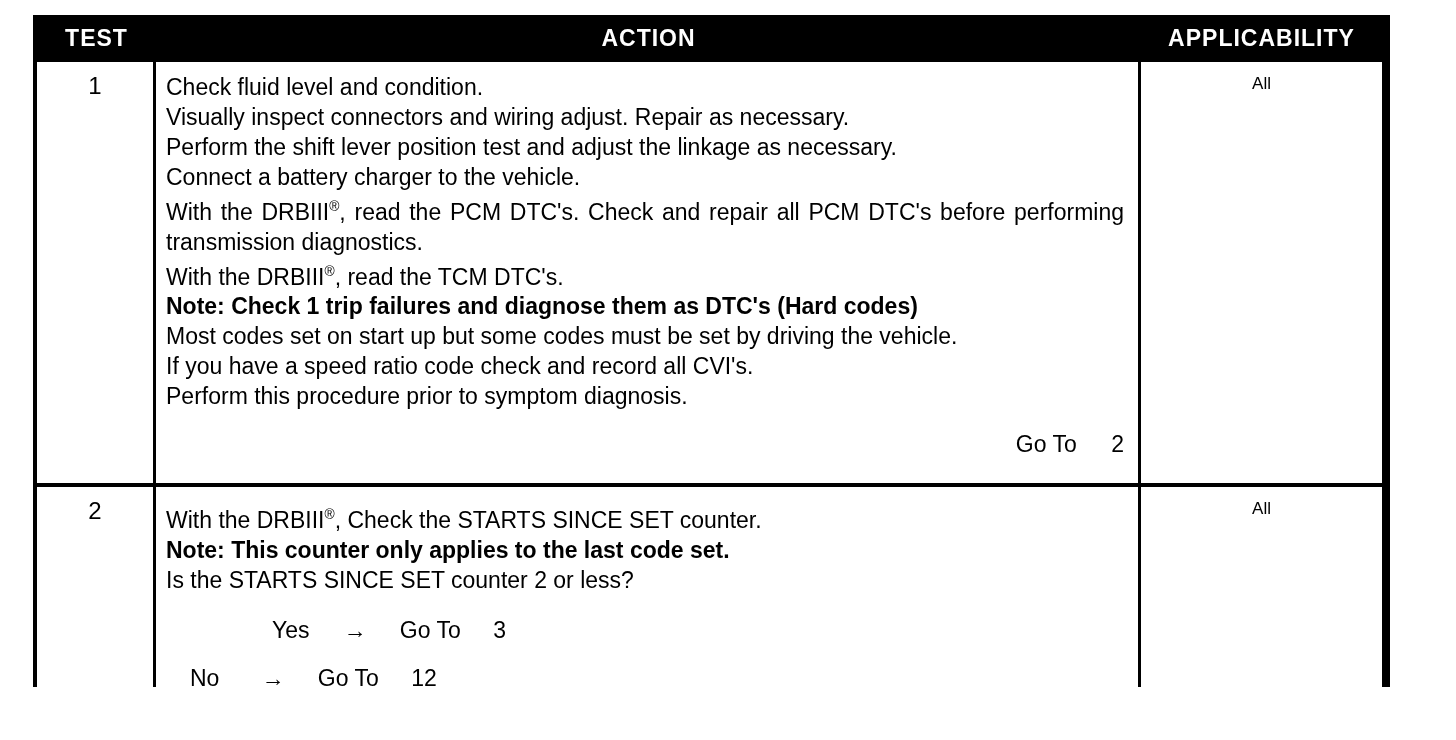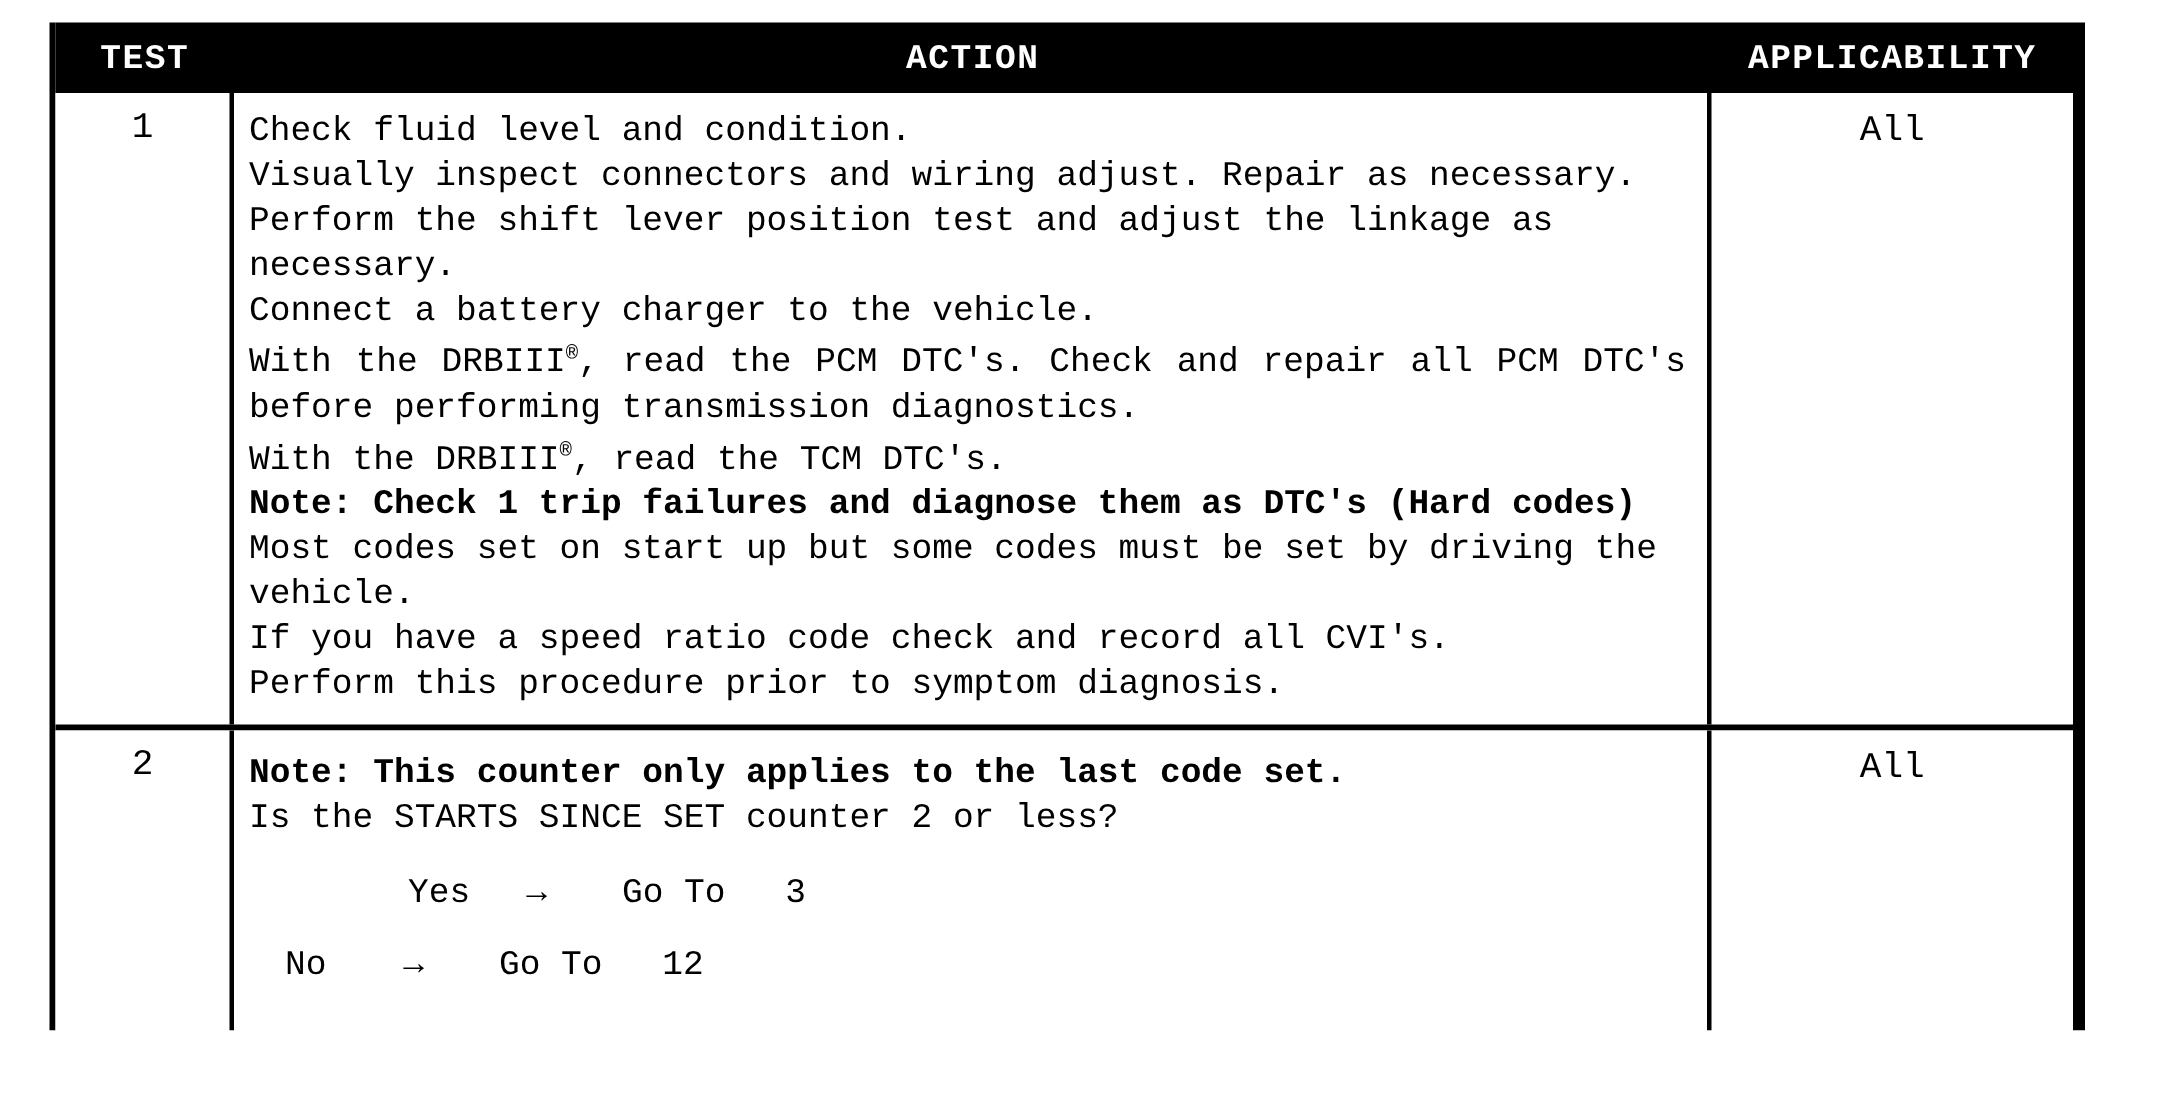--- a/index.html
+++ b/index.html
@@ -5,21 +5,21 @@
   html, body {
     margin: 0;
     padding: 0;
     background: #ffffff;
   }
   .page {
     position: relative;
     width: 1456px;
     height: 687px;
     background: #ffffff;
-    font-family: Liberation Mono, monospace;
+    font-family: Liberation Sans, sans-serif;
     color: #000000;
     overflow: hidden;
   }
   .doc-table {
     position: absolute;
     left: 33px;
     top: 15px;
     width: 1357px;
     box-sizing: border-box;
     border-left: 4px solid #000;
@@ -69,21 +69,21 @@
     padding: 10px 14px 0 10px;
     font-size: 23px;
     line-height: 30px;
   }
   .trow-2 .td-action {
     padding-top: 13px;
   }
   .td-appl {
     text-align: center;
     padding-top: 12px;
-    font-size: 24px;
+    font-size: 17px;
   }
   .action-line {
     margin: 0;
   }
   .note {
     font-weight: bold;
   }
   .justified {
     text-align: justify;
   }
@@ -152,20 +152,21 @@
           <span class="dec-goto">Go To</span>
           <span class="goto-num">2</span>
         </div>
       </div>
       <div class="td td-appl">All</div>
     </div>
 
     <div class="trow trow-2">
       <div class="td td-test">2</div>
       <div class="td td-action">
+        <p class="action-line">With the DRBIII<sup>®</sup>, Check the STARTS SINCE SET counter.</p>
         <p class="action-line note">Note: This counter only applies to the last code set.</p>
         <p class="action-line">Is the STARTS SINCE SET counter 2 or less?</p>
         <div class="decision decision-yes">
           <span class="dec-label">Yes</span>
           <span class="dec-arrow">→</span>
           <span class="dec-goto">Go To</span>
           <span class="dec-num">3</span>
         </div>
         <div class="decision decision-no">
           <span class="dec-label">No</span>

